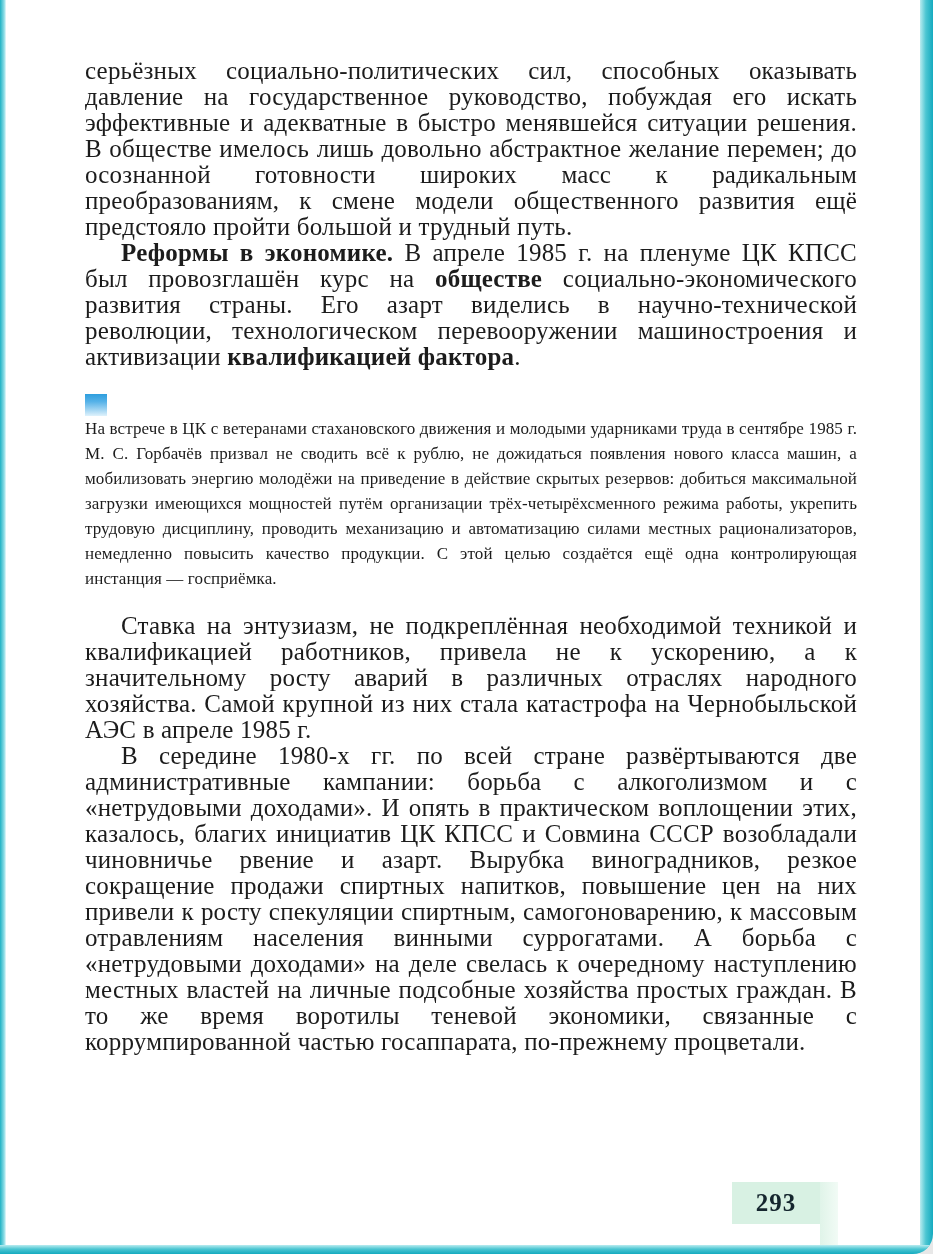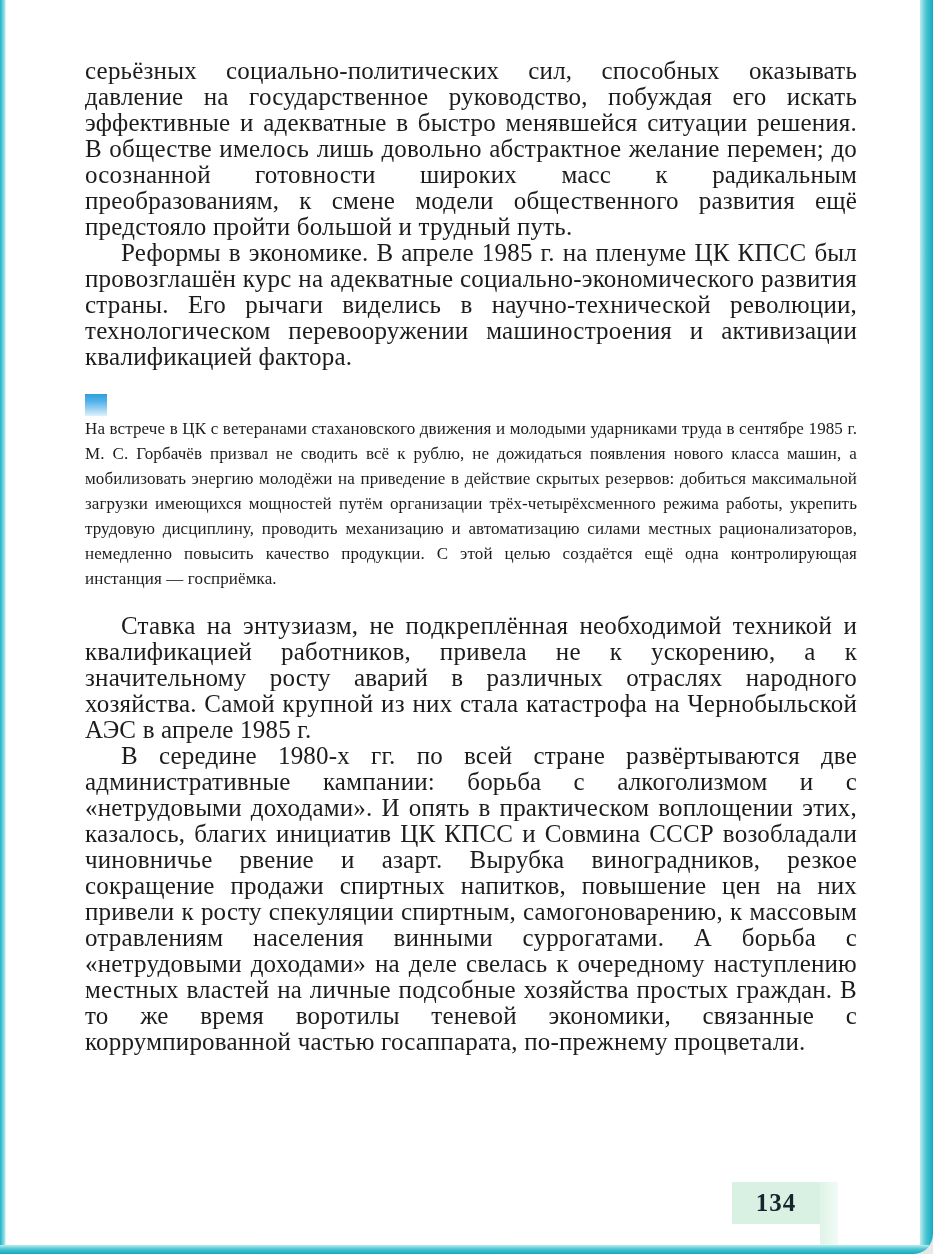--- a/index.html
+++ b/index.html
@@ -30,21 +30,21 @@
     left:85px;top:58px;width:772px;
   }
   .para{
     margin:0;
     font-size:25px;
     line-height:26px;
     text-align:justify;
     letter-spacing:0.2px;
   }
   .indent{text-indent:36px;}
-  .para b{font-weight:normal;}
+  .para b{font-weight:bold;}
   .quote{
     display:flex;
     margin:24px 0 22px 0;
     flex-direction:column;
   }
   .quote-bar{
     flex:0 0 22px;
     width:22px;
     margin-right:24px;
     background:linear-gradient(to bottom,#2e9ede 0%,#56b2e8 35%,#9ed3f2 70%,#dff2fc 100%);
@@ -81,31 +81,31 @@
 <div class="page">
 
   <div class="edge-left"></div>
   <div class="edge-right"></div>
   <div class="edge-bottom"></div>
 
   <div class="content">
 
     <p class="para">серьёзных социально-политических сил, способных оказывать давление на государственное руководство, побуждая его искать эффективные и адекватные в быстро менявшейся ситуации решения. В обществе имелось лишь довольно абстрактное желание перемен; до осознанной готовности широких масс к радикальным преобразованиям, к смене модели общественного развития ещё предстояло пройти большой и трудный путь.</p>
 
-    <p class="para indent"><b>Реформы в экономике.</b><span> В апреле 1985 г. на пленуме ЦК КПСС был провозглашён курс на </span><b>адекватные</b><span> социально-экономического развития страны. Его рычаги виделись в научно-технической революции, технологическом перевооружении машиностроения и активизации </span><b>квалификацией фактора</b><span>.</span></p>
+    <p class="para indent"><b>Реформы в экономике.</b><span> В апреле 1985 г. на пленуме ЦК КПСС был провозглашён курс на </span><b>обществе</b><span> социально-экономического развития страны. Его азарт виделись в научно-технической революции, технологическом перевооружении машиностроения и активизации </span><b>квалификацией фактора</b><span>.</span></p>
 
     <div class="quote">
       <div class="quote-bar"></div>
       <div class="quote-text">На встрече в ЦК с ветеранами стахановского движения и молодыми ударниками труда в сентябре 1985 г. М. С. Горбачёв призвал не сводить всё к рублю, не дожидаться появления нового класса машин, а мобилизовать энергию молодёжи на приведение в действие скрытых резервов: добиться максимальной загрузки имеющихся мощностей путём организации трёх-четырёхсменного режима работы, укрепить трудовую дисциплину, проводить механизацию и автоматизацию силами местных рационализаторов, немедленно повысить качество продукции. С этой целью создаётся ещё одна контролирующая инстанция — госприёмка.</div>
     </div>
 
     <p class="para indent">Ставка на энтузиазм, не подкреплённая необходимой техникой и квалификацией работников, привела не к ускорению, а к значительному росту аварий в различных отраслях народного хозяйства. Самой крупной из них стала катастрофа на Чернобыльской АЭС в апреле 1985 г.</p>
 
     <p class="para indent">В середине 1980-х гг. по всей стране развёртываются две административные кампании: борьба с алкоголизмом и с «нетрудовыми доходами». И опять в практическом воплощении этих, казалось, благих инициатив ЦК КПСС и Совмина СССР возобладали чиновничье рвение и азарт. Вырубка виноградников, резкое сокращение продажи спиртных напитков, повышение цен на них привели к росту спекуляции спиртным, самогоноварению, к массовым отравлениям населения винными суррогатами. А борьба с «нетрудовыми доходами» на деле свелась к очередному наступлению местных властей на личные подсобные хозяйства простых граждан. В то же время воротилы теневой экономики, связанные с коррумпированной частью госаппарата, по-прежнему процветали.</p>
 
   </div>
 
   <div class="page-number-shadow"></div>
   <div class="page-number-box">
-    <span>134</span>
+    <span>293</span>
   </div>
 
 </div>
 
 </body></html>

